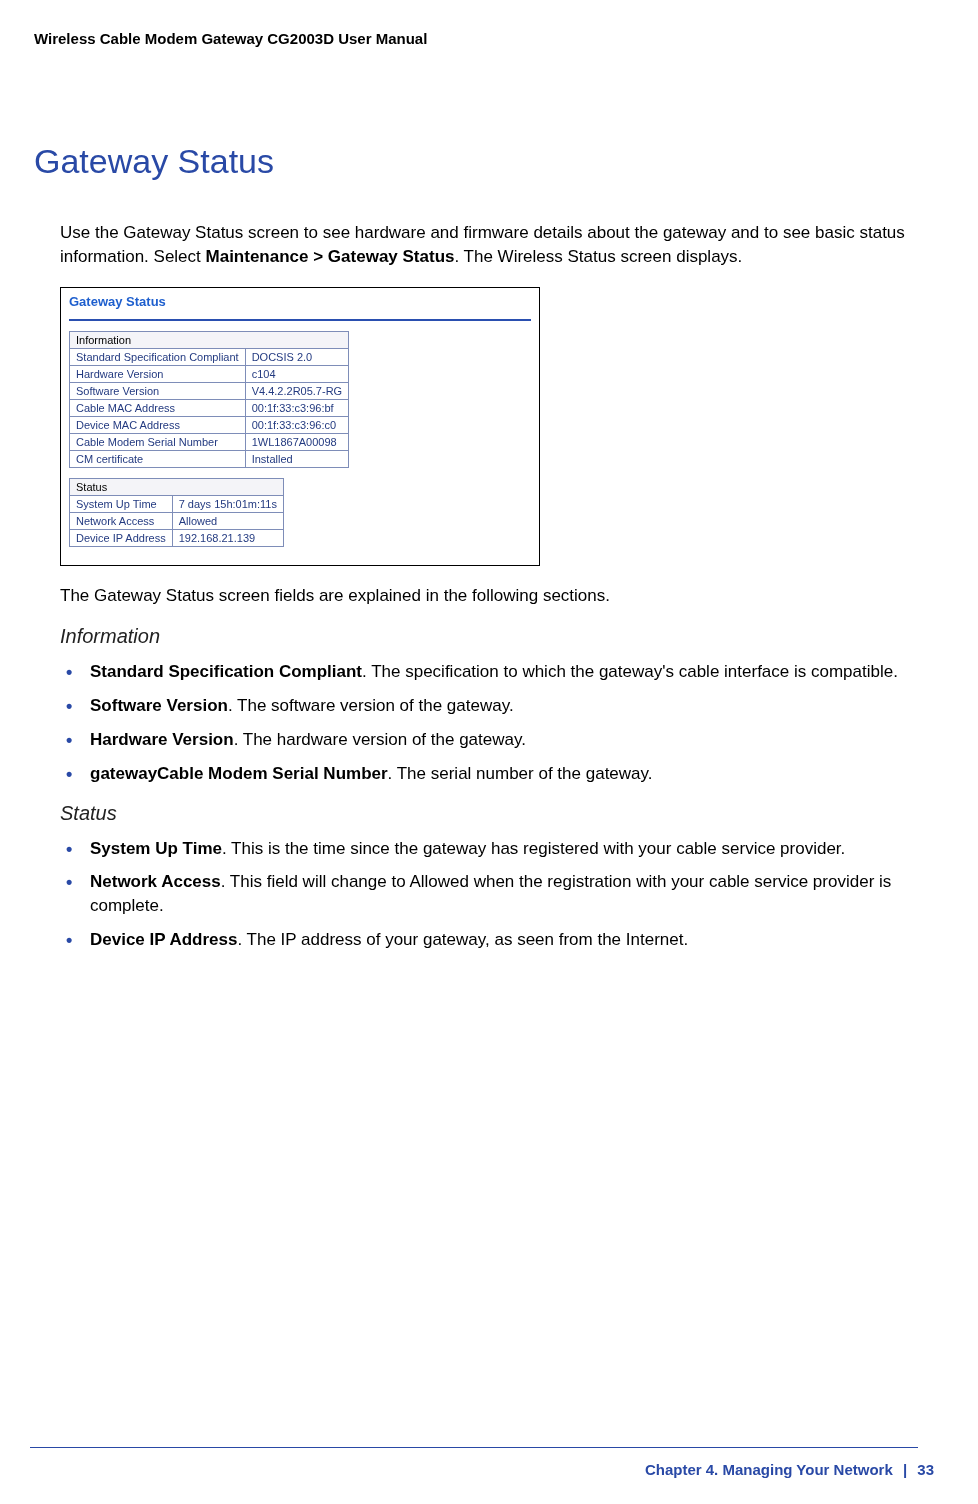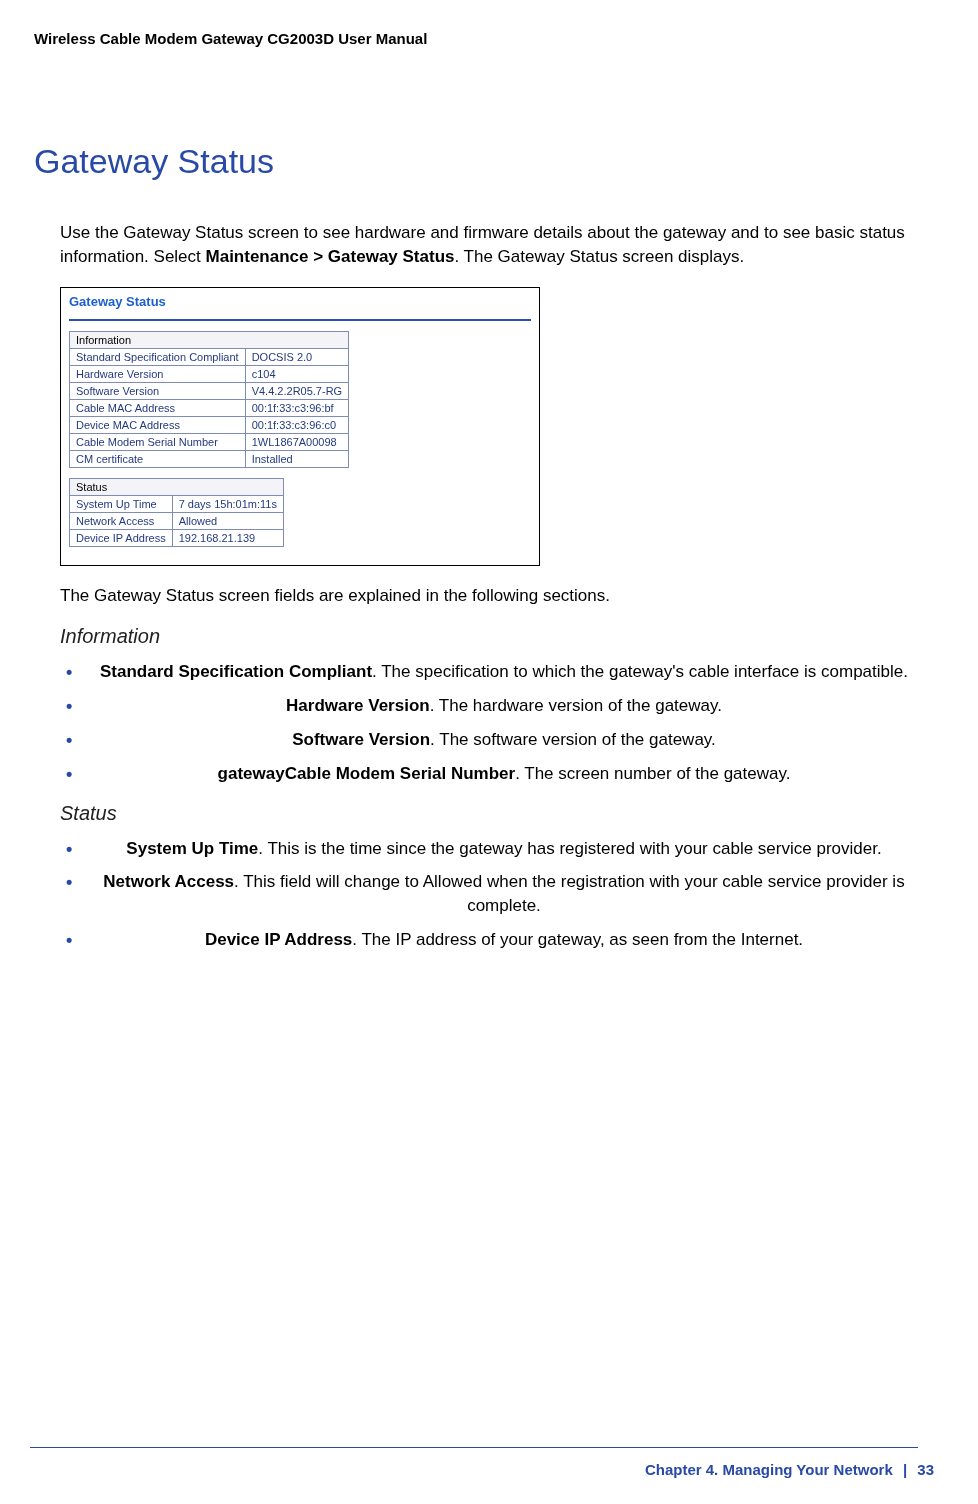--- a/index.html
+++ b/index.html
@@ -77,21 +77,20 @@
       font-size: 20px;
       font-weight: normal;
       margin-top: 16px;
       margin-bottom: 12px;
       padding-left: 30px;
       color: #222;
     }
     ul.bullets {
       list-style: none;
       padding-left: 30px;
-      text-align: center;
     }
     ul.bullets li {
       position: relative;
       padding-left: 30px;
       font-size: 17px;
       line-height: 1.4;
       margin-bottom: 10px;
     }
     ul.bullets li::before {
       content: "•";
@@ -130,21 +129,21 @@
 </head>
 <body>
 
 <div class="header-bar">
   <span>Wireless Cable Modem Gateway CG2003D User Manual</span>
 </div>
 
 <h1 class="main-heading">Gateway Status</h1>
 
 <p class="body-text">
-  <span>Use the Gateway Status screen to see hardware and firmware details about the gateway and to see basic status information. Select </span><span class="bold">Maintenance &gt; Gateway Status</span><span>. The Gateway Status screen displays.</span>
+  <span>Use the Gateway Status screen to see hardware and firmware details about the gateway and to see basic status information. Select </span><span class="bold">Maintenance &gt; Gateway Status</span><span>. The Wireless Status screen displays.</span>
 </p>
 
 <div class="screenshot">
   <div class="screenshot-title">Gateway Status</div>
   <hr class="title-rule">
   <table class="mini-table">
     <tbody>
         <tr>
           <th colspan="2">Information</th>
         </tr>
@@ -197,23 +196,23 @@
         </tr>
   </tbody>
     </table>
 </div>
 
 <p class="body-text">The Gateway Status screen fields are explained in the following sections.</p>
 
 <h3 class="sub-heading">Information</h3>
 <ul class="bullets">
   <li><span class="bold">Standard Specification Compliant</span><span>. The specification to which the gateway's cable interface is compatible.</span></li>
+  <li><span class="bold">Software Version</span><span>. The software version of the gateway.</span></li>
   <li><span class="bold">Hardware Version</span><span>. The hardware version of the gateway.</span></li>
-  <li><span class="bold">Software Version</span><span>. The software version of the gateway.</span></li>
-  <li><span class="bold">gatewayCable Modem Serial Number</span><span>. The screen number of the gateway.</span></li>
+  <li><span class="bold">gatewayCable Modem Serial Number</span><span>. The serial number of the gateway.</span></li>
 </ul>
 
 <h3 class="sub-heading">Status</h3>
 <ul class="bullets">
   <li><span class="bold">System Up Time</span><span>. This is the time since the gateway has registered with your cable service provider.</span></li>
   <li><span class="bold">Network Access</span><span>. This field will change to Allowed when the registration with your cable service provider is complete.</span></li>
   <li><span class="bold">Device IP Address</span><span>. The IP address of your gateway, as seen from the Internet.</span></li>
 </ul>
 
 <hr class="footer-rule">

